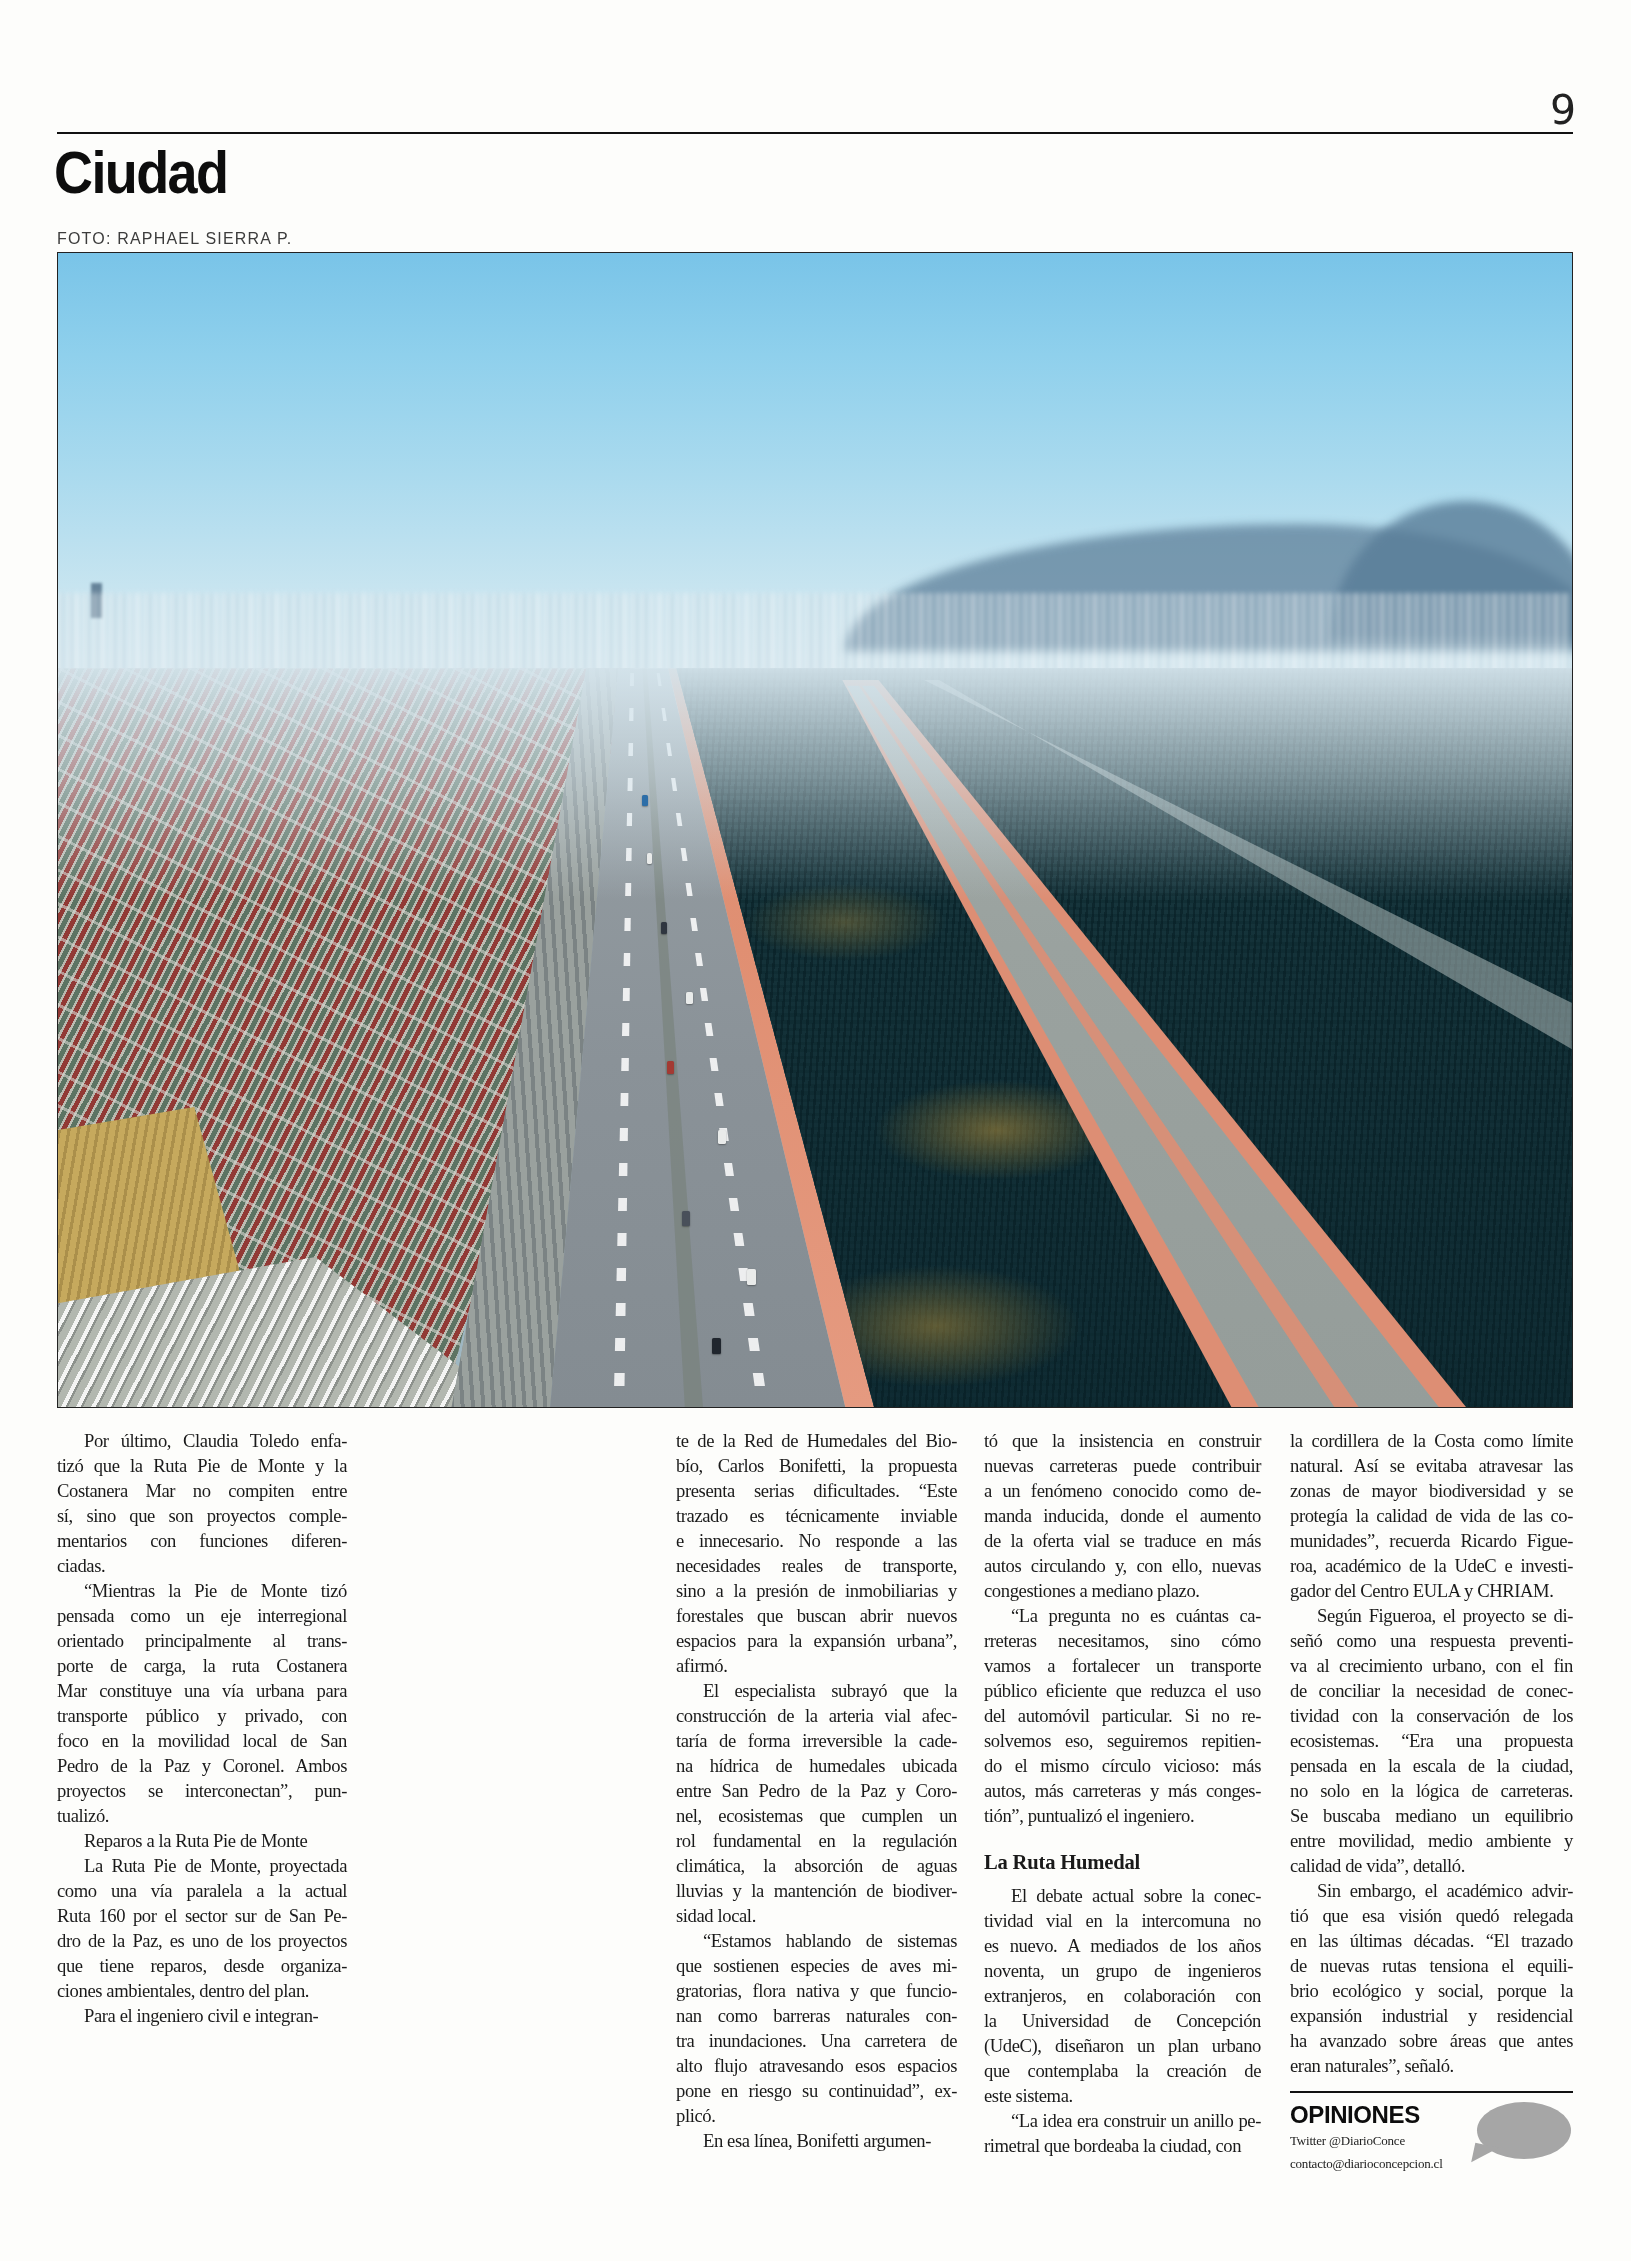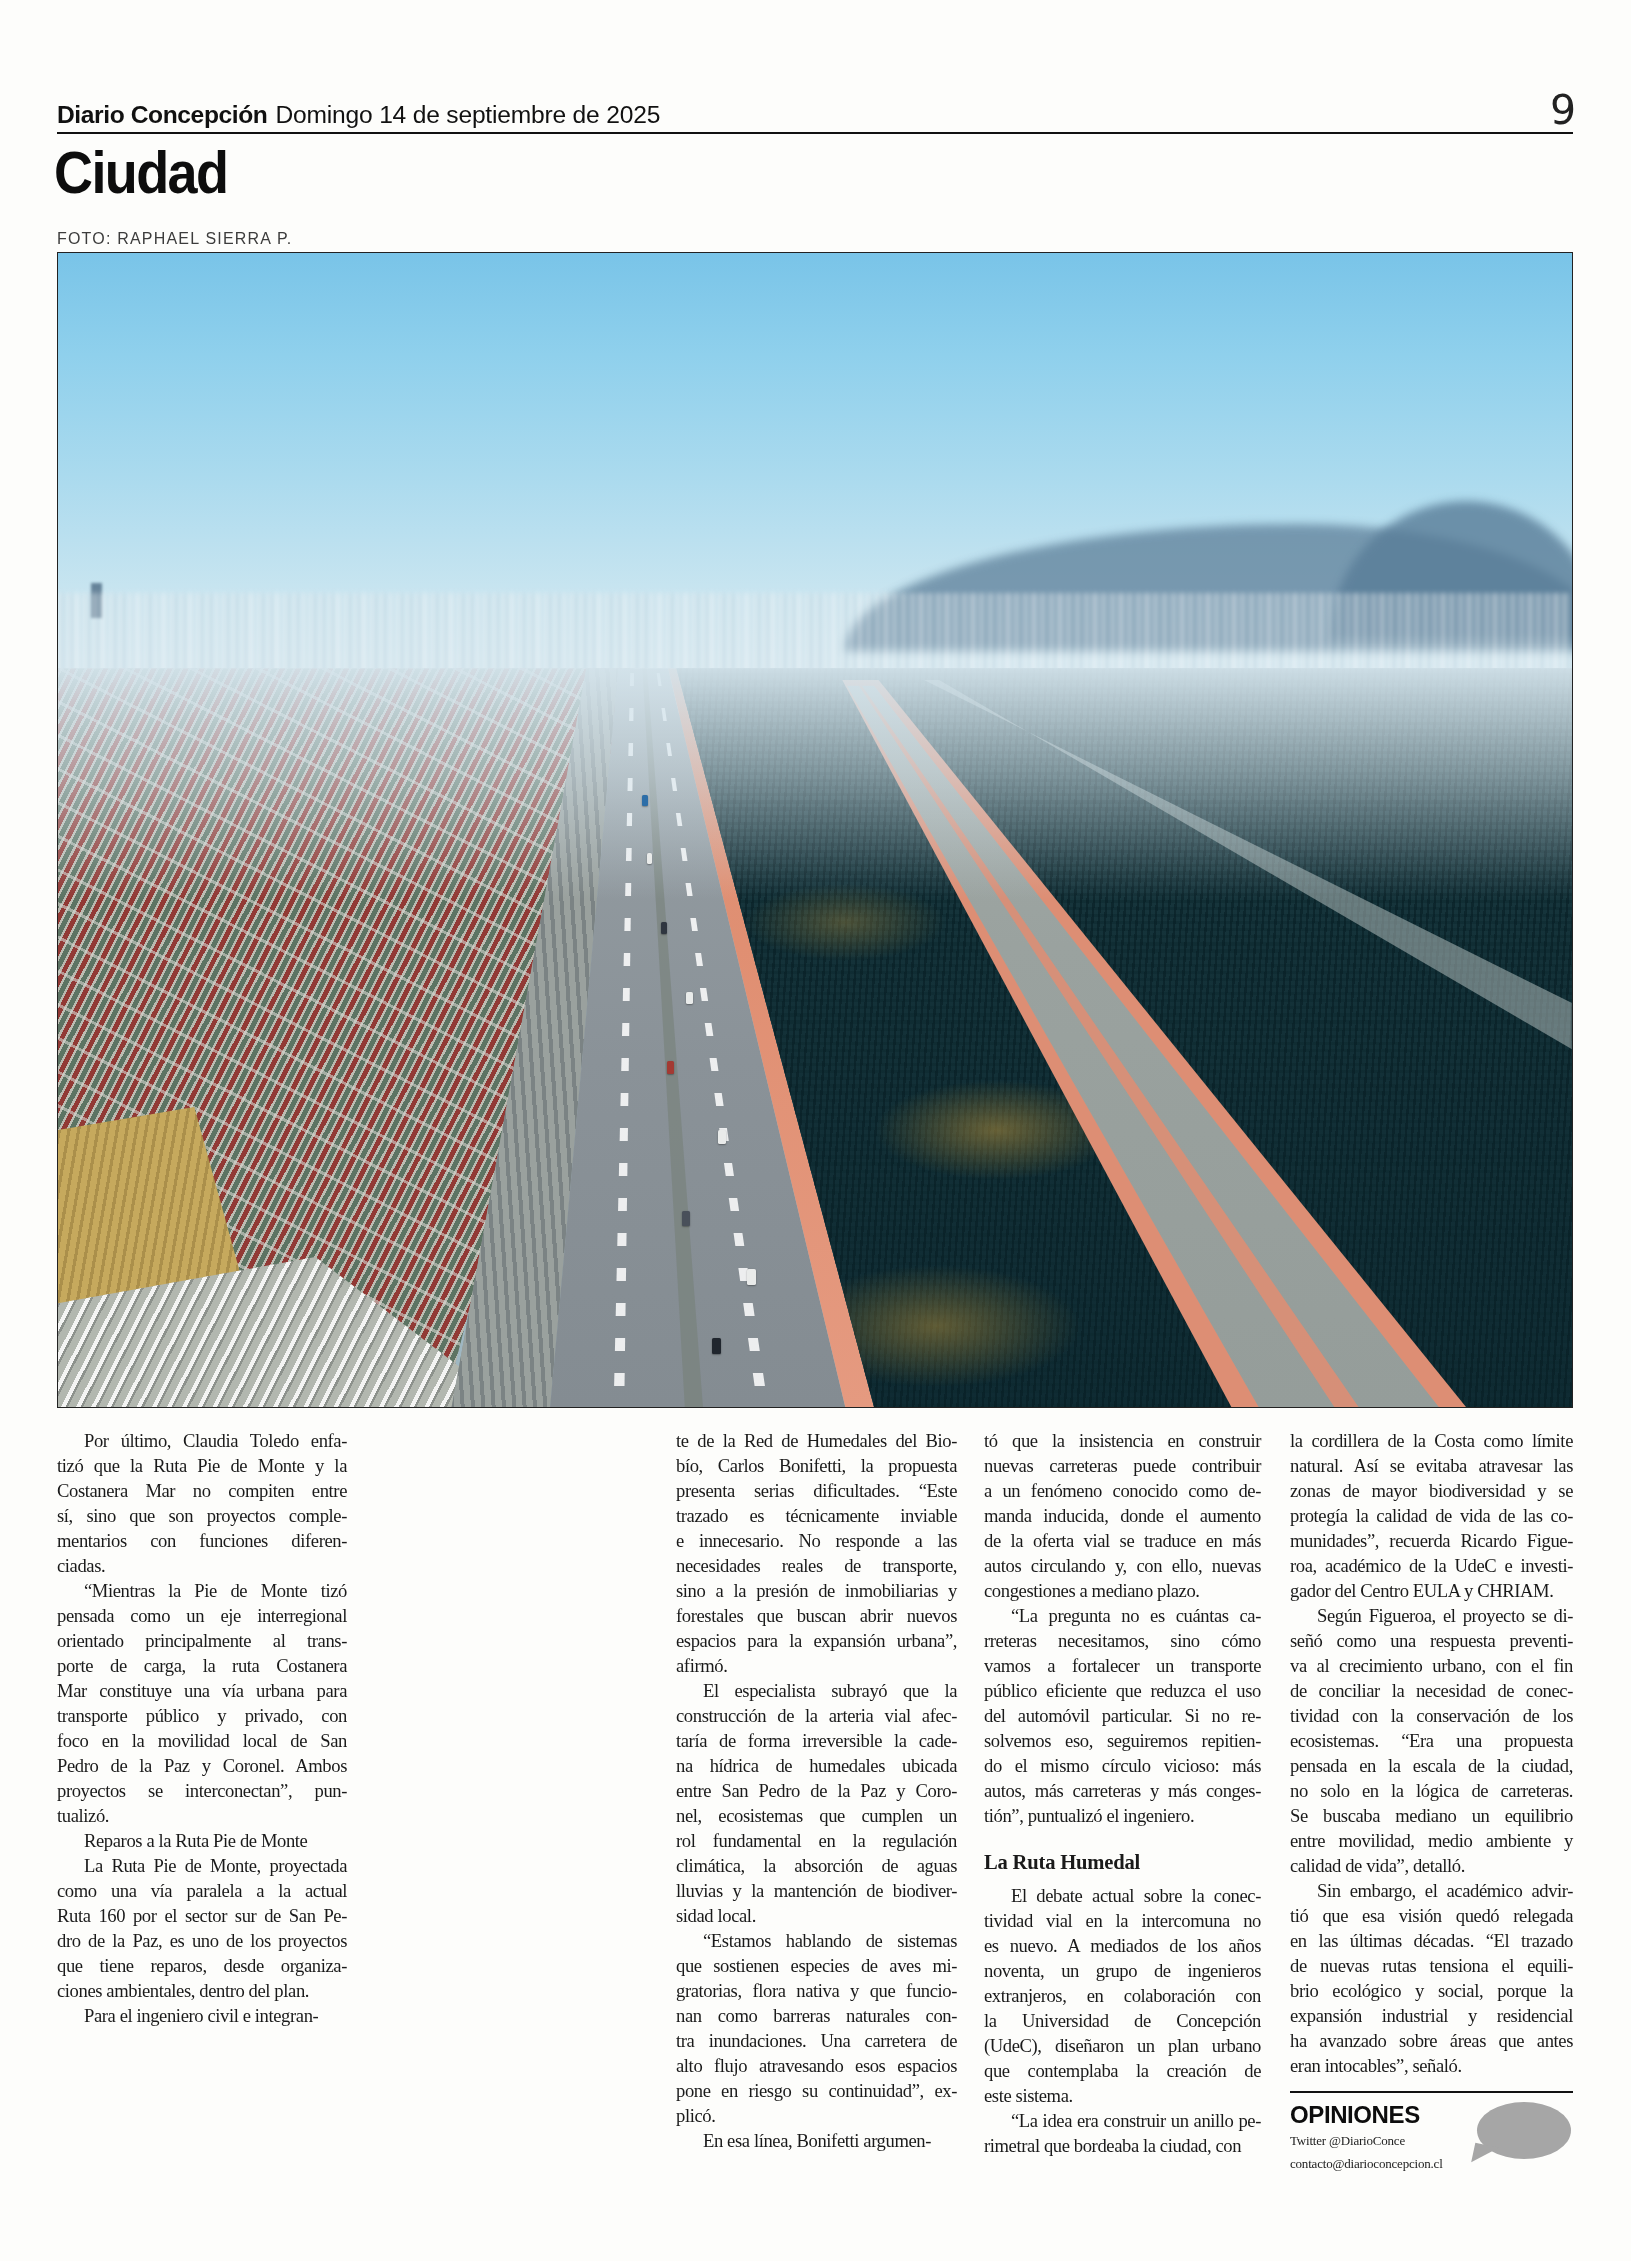--- a/index.html
+++ b/index.html
@@ -110,23 +110,20 @@
   .bubble{position:absolute;right:1.6px;top:11px;width:94px;height:57px;background:#a6a6a6;border-radius:50%;}
   .bubble::after{content:"";position:absolute;left:-4.8px;bottom:-6.3px;width:0;height:0;
      border-style:solid;border-width:20.6px 24px 0 0;border-color:#a6a6a6 transparent transparent transparent;
      transform:rotate(12deg);}
 </style>
 </head>
 <body>
 
 <div class="page">
 
-  <div class="masthead">
-    <span>Diario Concepción</span><span class="date">Domingo 14 de septiembre de 2025</span>
-  </div>
   <div class="pageno">9</div>
   <div class="header-rule"></div>
   <div class="section-title">Ciudad</div>
   <div class="photo-credit">FOTO: RAPHAEL SIERRA P.</div>
 
   <div class="photo">
     <div class="ph-sky"></div>
     <div class="ph-hills"></div>
     <div class="ph-hills2"></div>
     <div class="ph-tower"></div>
@@ -296,21 +293,21 @@
           <div class="line last">calidad de vida”, detalló.</div>
         </div>
         <div class="para">
           <div class="line indent">Sin embargo, el académico advir-</div>
           <div class="line">tió que esa visión quedó relegada</div>
           <div class="line">en las últimas décadas. “El trazado</div>
           <div class="line">de nuevas rutas tensiona el equili-</div>
           <div class="line">brio ecológico y social, porque la</div>
           <div class="line">expansión industrial y residencial</div>
           <div class="line">ha avanzado sobre áreas que antes</div>
-          <div class="line last">eran intocables”, señaló.</div>
+          <div class="line last">eran naturales”, señaló.</div>
         </div>
       </div>
 
     <div class="opinions">
       <div class="op-rule"></div>
       <div class="op-title">OPINIONES</div>
       <div class="op-line">Twitter @DiarioConce</div>
       <div class="op-line">contacto@diarioconcepcion.cl</div>
       <div class="bubble"></div>
     </div>

